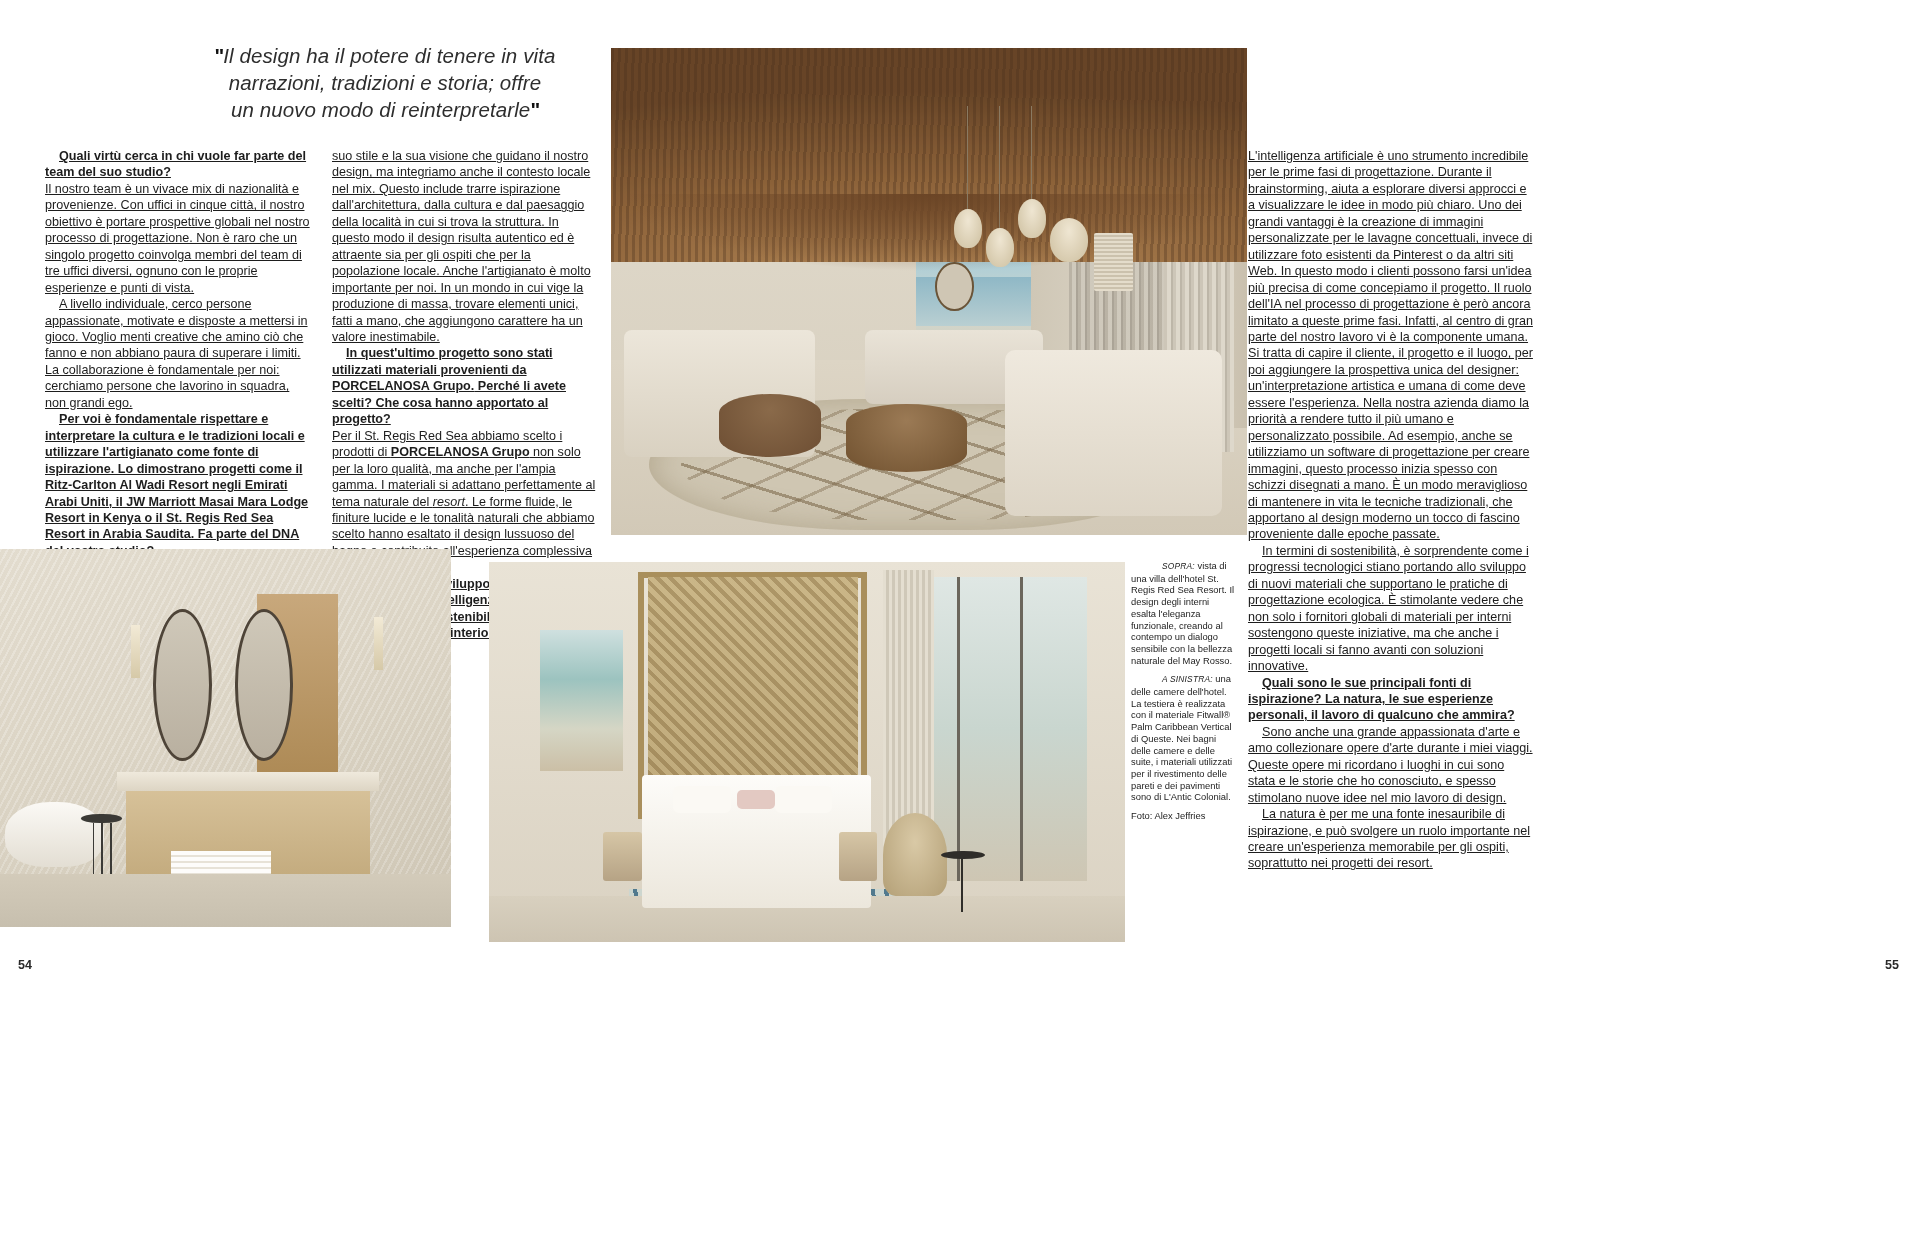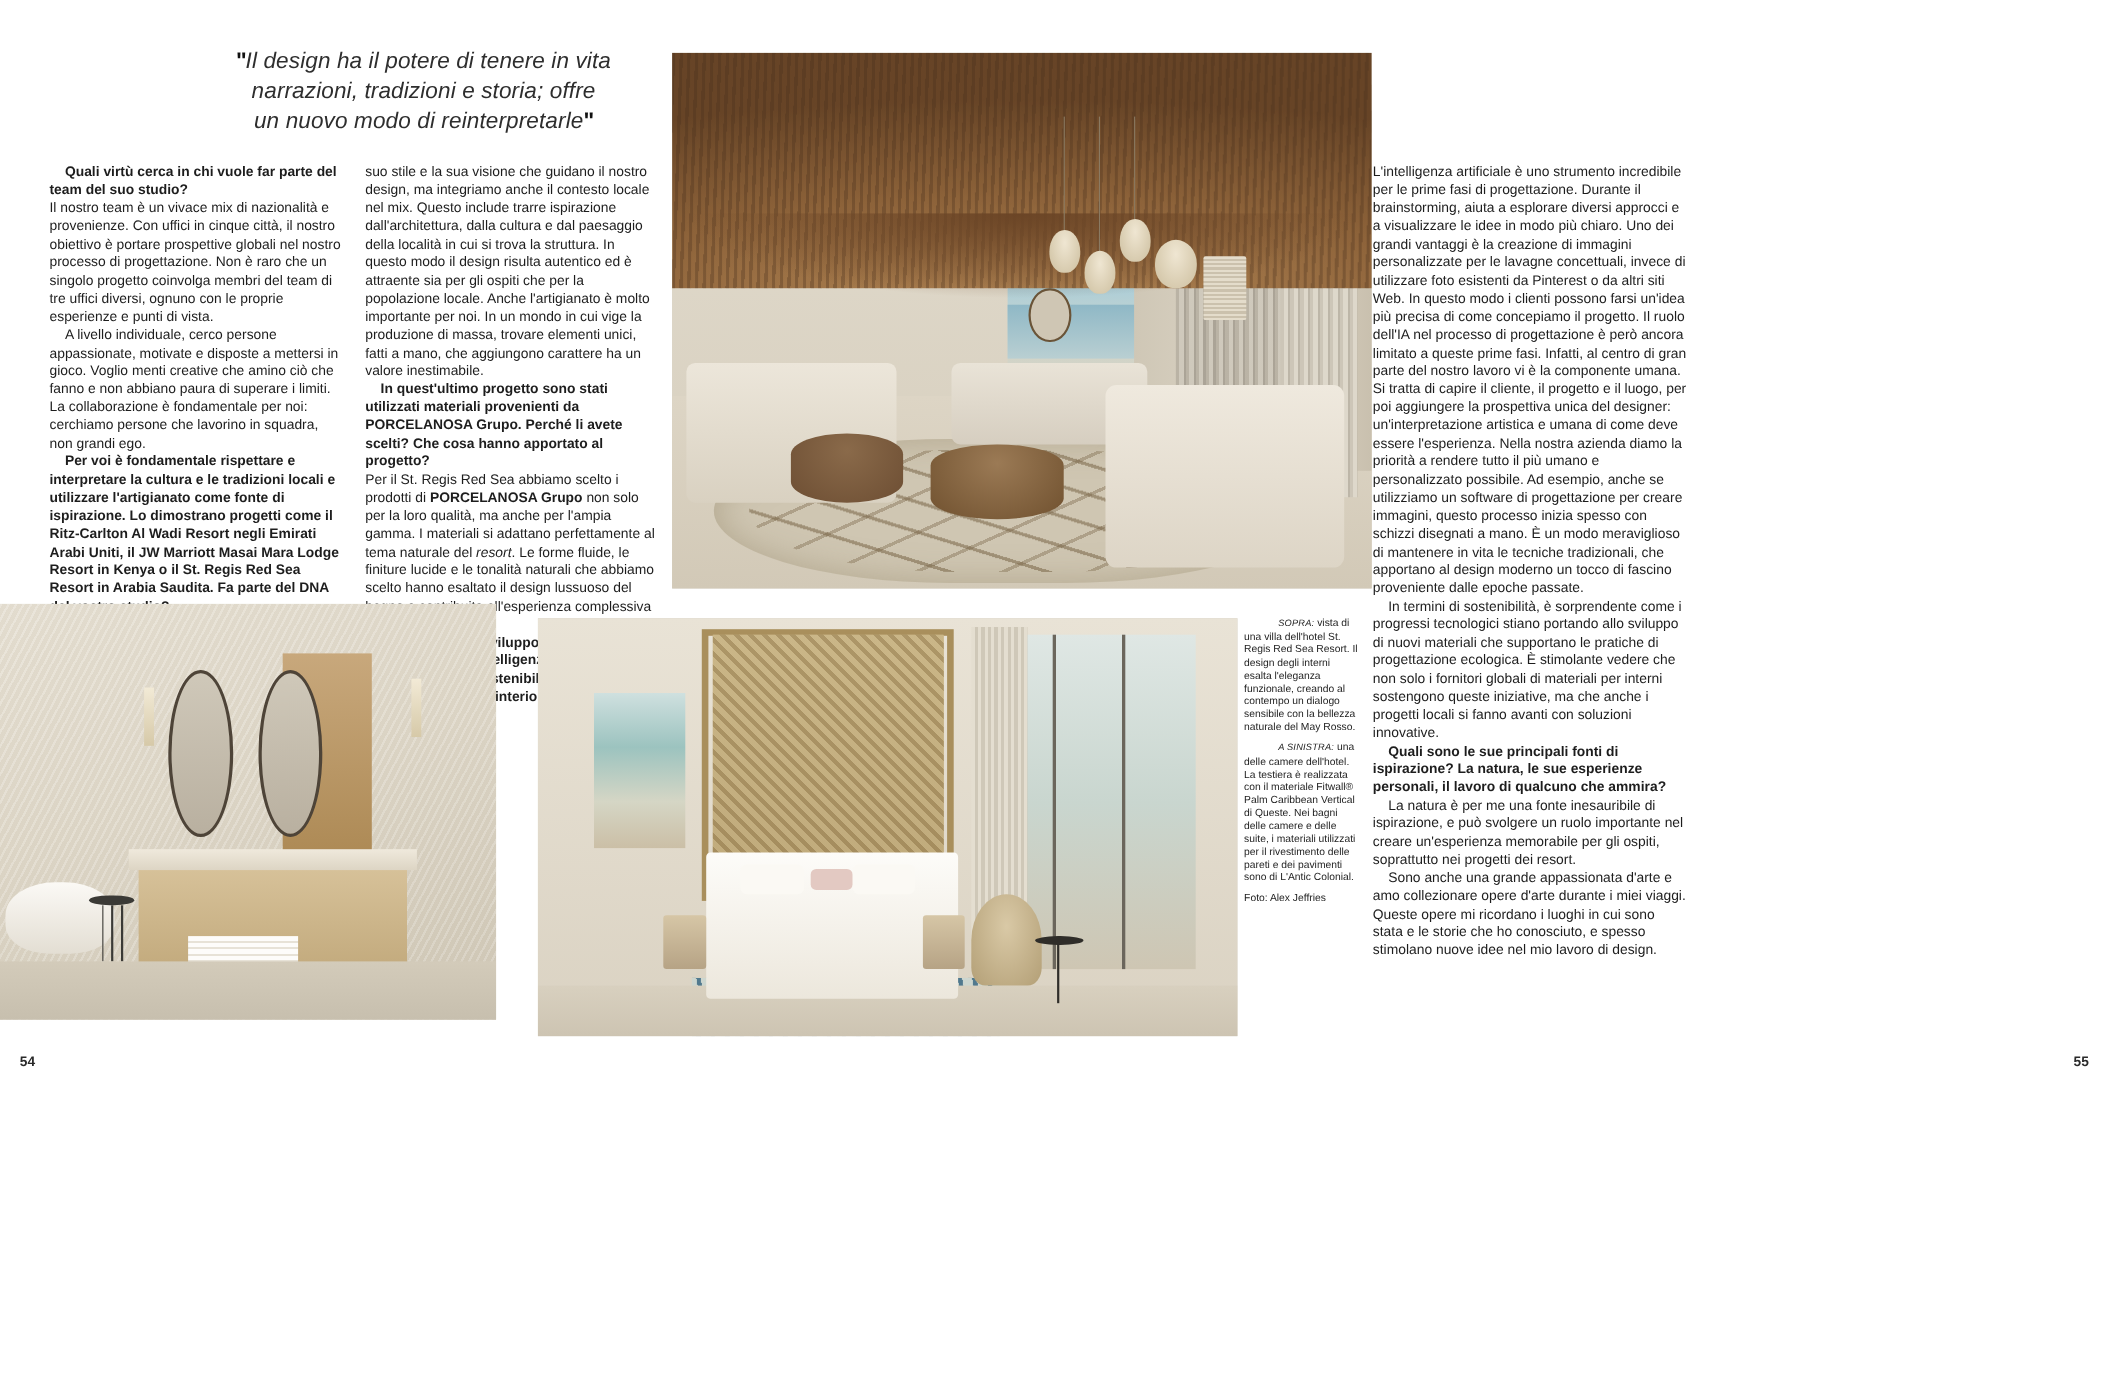--- a/index.html
+++ b/index.html
@@ -18,21 +18,21 @@
     font-style: italic;
     font-size: 20.5px;
     line-height: 27px;
     letter-spacing: .1px;
     color: #2e2e2e;
   }
   #pullquote .qmark { font-style: normal; font-weight: 700; color:#111; letter-spacing:-1px;}
 
   
   .col { position: absolute; font-size: 12.6px; line-height: 16.45px; color: #1d1d1d; text-align: left; }
-  .col p { margin: 0; }
+  .col p { margin: 0; text-decoration: underline; }
   .col p.ind { text-indent: 14px; }
   .col p.q { font-weight: 700; text-indent: 14px; }
   .col b { font-weight: 700; }
   .col i { font-style: italic; }
 
   #col1 { left: 45px;  top: 148px; width: 268px; }
   #col2 { left: 332px; top: 148px; width: 268px; }
   #col3 { left: 1248px; top: 148px; width: 286px; }
 
   
@@ -286,22 +286,22 @@
     <p>suo stile e la sua visione che guidano il nostro design, ma integriamo anche il contesto locale nel mix. Questo include trarre ispirazione dall'architettura, dalla cultura e dal paesaggio della località in cui si trova la struttura. In questo modo il design risulta autentico ed è attraente sia per gli ospiti che per la popolazione locale. Anche l'artigianato è molto importante per noi. In un mondo in cui vige la produzione di massa, trovare elementi unici, fatti a mano, che aggiungono carattere ha un valore inestimabile.</p>
     <p class="q"><span>In quest'ultimo progetto sono stati utilizzati materiali provenienti da </span><b>PORCELANOSA Grupo.</b><span> Perché li avete scelti? Che cosa hanno apportato al progetto?</span></p>
     <p><span>Per il St. Regis Red Sea abbiamo scelto i prodotti di </span><b>PORCELANOSA Grupo</b><span> non solo per la loro qualità, ma anche per l'ampia gamma. I materiali si adattano perfettamente al tema naturale del </span><i>resort</i><span>. Le forme fluide, le finiture lucide e le tonalità naturali che abbiamo scelto hanno esaltato il design lussuoso del bagno e contribuito all'esperienza complessiva degli ospiti.</span></p>
     <p class="q">In che modo lo sviluppo tecnologico, con strumenti quali l'intelligenza artificiale, e l'impegno per la sostenibilità influiranno sull'evoluzione dell'interior design?</p>
   </div>
 
   <div id="col3" class="col">
     <p>L'intelligenza artificiale è uno strumento incredibile per le prime fasi di progettazione. Durante il brainstorming, aiuta a esplorare diversi approcci e a visualizzare le idee in modo più chiaro. Uno dei grandi vantaggi è la creazione di immagini personalizzate per le lavagne concettuali, invece di utilizzare foto esistenti da Pinterest o da altri siti Web. In questo modo i clienti possono farsi un'idea più precisa di come concepiamo il progetto. Il ruolo dell'IA nel processo di progettazione è però ancora limitato a queste prime fasi. Infatti, al centro di gran parte del nostro lavoro vi è la componente umana. Si tratta di capire il cliente, il progetto e il luogo, per poi aggiungere la prospettiva unica del designer: un'interpretazione artistica e umana di come deve essere l'esperienza. Nella nostra azienda diamo la priorità a rendere tutto il più umano e personalizzato possibile. Ad esempio, anche se utilizziamo un software di progettazione per creare immagini, questo processo inizia spesso con schizzi disegnati a mano. È un modo meraviglioso di mantenere in vita le tecniche tradizionali, che apportano al design moderno un tocco di fascino proveniente dalle epoche passate.</p>
     <p class="ind">In termini di sostenibilità, è sorprendente come i progressi tecnologici stiano portando allo sviluppo di nuovi materiali che supportano le pratiche di progettazione ecologica. È stimolante vedere che non solo i fornitori globali di materiali per interni sostengono queste iniziative, ma che anche i progetti locali si fanno avanti con soluzioni innovative.</p>
     <p class="q">Quali sono le sue principali fonti di ispirazione? La natura, le sue esperienze personali, il lavoro di qualcuno che ammira?</p>
+    <p class="ind">Sono anche una grande appassionata d'arte e amo collezionare opere d'arte durante i miei viaggi. Queste opere mi ricordano i luoghi in cui sono stata e le storie che ho conosciuto, e spesso stimolano nuove idee nel mio lavoro di design.</p>
     <p class="ind">La natura è per me una fonte inesauribile di ispirazione, e può svolgere un ruolo importante nel creare un'esperienza memorabile per gli ospiti, soprattutto nei progetti dei resort.</p>
-    <p class="ind">Sono anche una grande appassionata d'arte e amo collezionare opere d'arte durante i miei viaggi. Queste opere mi ricordano i luoghi in cui sono stata e le storie che ho conosciuto, e spesso stimolano nuove idee nel mio lavoro di design.</p>
   </div>
 
   <div class="photo" id="photo-living">
     <div class="sky ph"></div>
     <div class="floor ph"></div>
     <div class="window ph"></div>
     <div class="sea ph"></div>
     <div class="wallR ph"></div>
     <div class="curtain ph"></div>
     <div class="curtain2 ph"></div>

